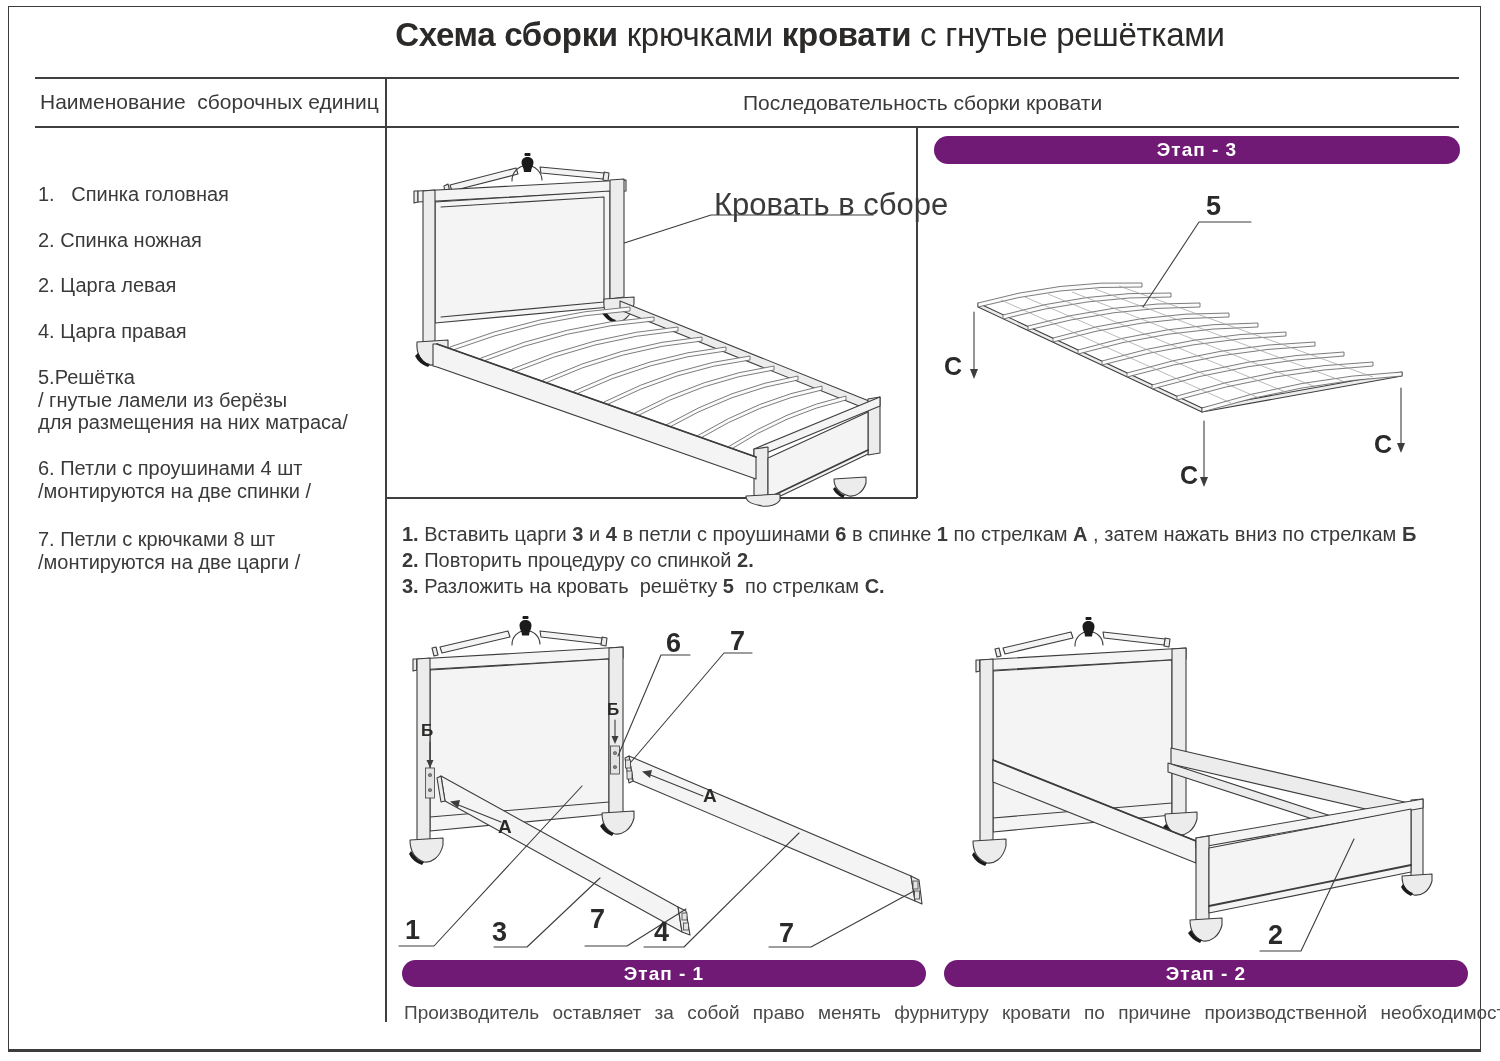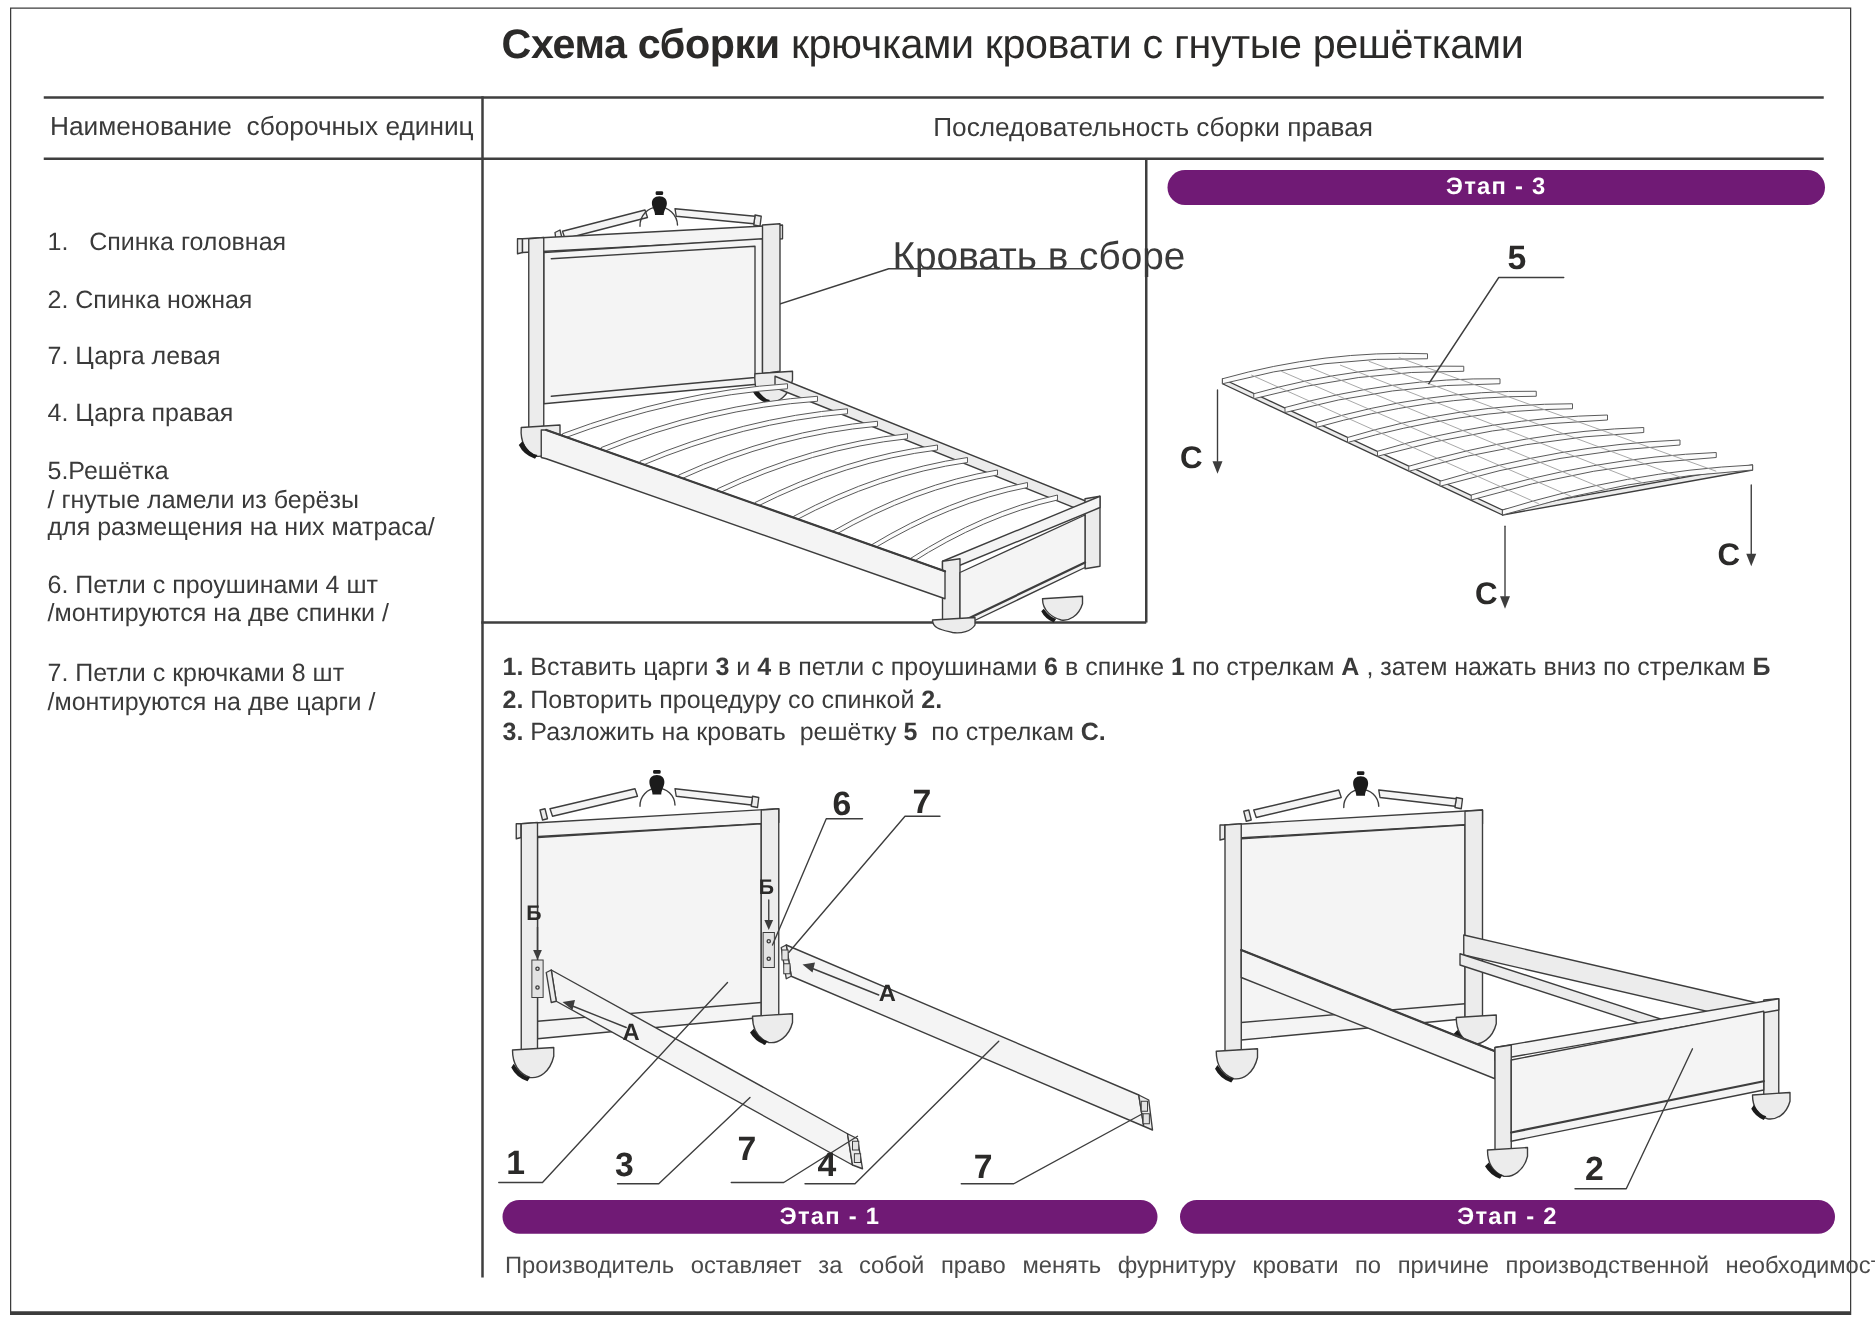--- a/index.html
+++ b/index.html
@@ -38,28 +38,28 @@
 
 <div class="page">
 
   <div class="frame"></div>
   <div class="ln" style="left:35px;top:77px;width:1424px;height:1.5px"></div>
   <div class="ln" style="left:35px;top:126px;width:1424px;height:1.5px"></div>
   <div class="ln" style="left:385px;top:77px;width:1.5px;height:945px"></div>
   <div class="ln" style="left:916px;top:127px;width:1.5px;height:371px"></div>
   <div class="ln" style="left:385px;top:497px;width:532px;height:1.5px"></div>
 
-  <div class="title"><span style="font-weight: bold;">Схема сборки </span><span>крючками </span><span style="font-weight: normal; margin-top: 12px;">кровати</span><span> с гнутые решётками</span></div>
+  <div class="title"><span style="font-weight: bold;">Схема сборки </span><span>крючками </span><span style="font-weight: bold; margin-top: 12px;">кровати</span><span> с гнутые решётками</span></div>
 
   <div class="hdr" style="left:40px;top:90px">Наименование  сборочных единиц</div>
-  <div class="hdr" style="left:385px;top:91px;width:1075px;text-align:center">Последовательность сборки правая</div>
+  <div class="hdr" style="left:385px;top:91px;width:1075px;text-align:center">Последовательность сборки кровати</div>
 
   <div class="pl" style="top:183px">1.   Спинка головная</div>
   <div class="pl" style="top:229px">2. Спинка ножная</div>
-  <div class="pl" style="top:274px">7. Царга левая</div>
+  <div class="pl" style="top:274px">2. Царга левая</div>
   <div class="pl" style="top:320px">4. Царга правая</div>
   <div class="pl" style="top:366px">5.Решётка</div>
   <div class="pl" style="top:389px">/ гнутые ламели из берёзы</div>
   <div class="pl" style="top:411px">для размещения на них матраса/</div>
   <div class="pl" style="top:457px">6. Петли с проушинами 4 шт</div>
   <div class="pl" style="top:480px">/монтируются на две спинки /</div>
   <div class="pl" style="top:528px">7. Петли с крючками 8 шт</div>
   <div class="pl" style="top:551px">/монтируются на две царги /</div>
 
   <div class="pill" style="left:934px;top:136px;width:526px;height:28px">Этап - 3</div>

